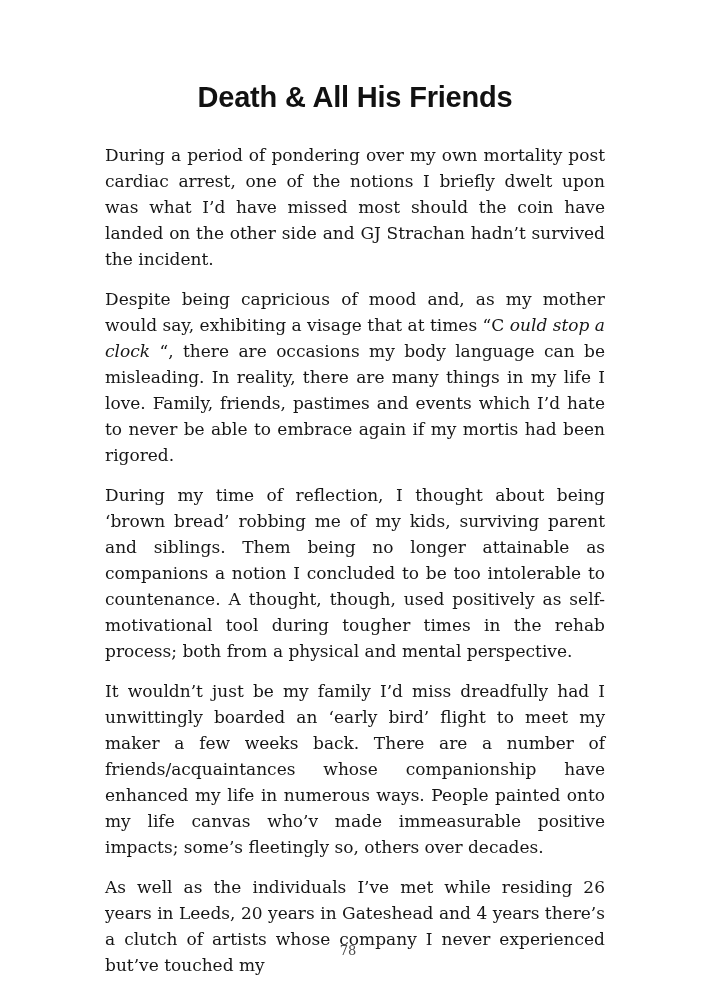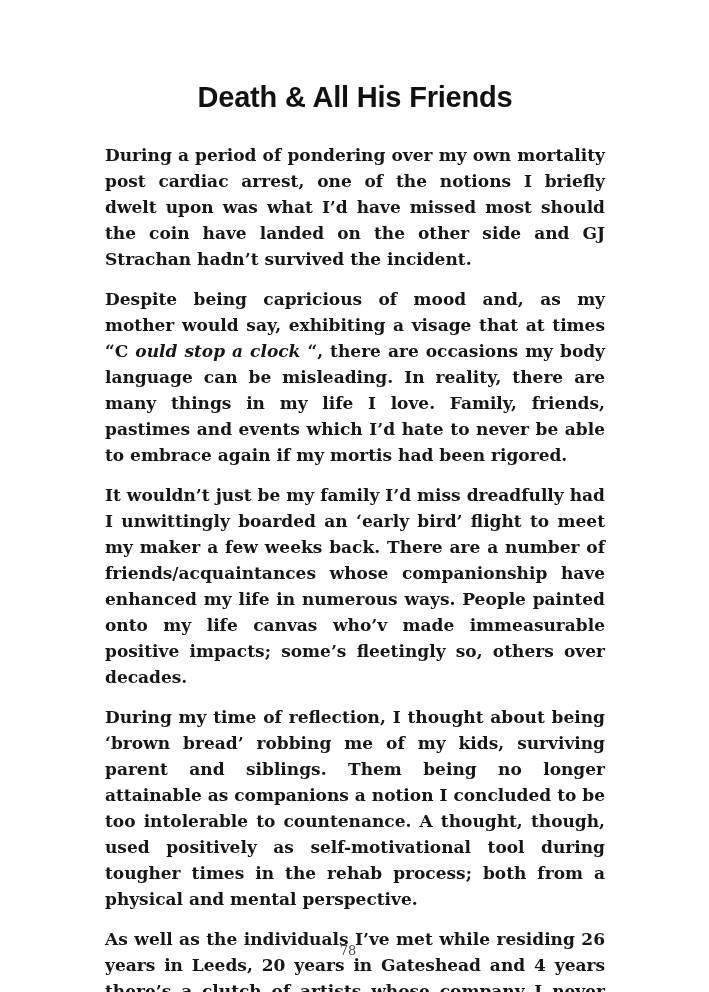--- a/index.html
+++ b/index.html
@@ -33,21 +33,20 @@
     }
     .body-text {
       font-family: "DejaVu Serif", "Liberation Serif", serif;
       font-size: 17px;
       line-height: 26px;
       color: #161616;
       text-align: justify;
     }
     .body-text p {
       margin: 8px 0 14px 0;
-      font-weight: bold;
     }
     .run-italic {
       font-style: italic;
     }
     .page-number {
       position: absolute;
       bottom: 34px;
       left: 0;
       right: 13px;
       text-align: center;
@@ -62,23 +61,23 @@
 <div class="page">
 
   <h1 class="title">Death &amp; All His Friends</h1>
 
   <div class="body-text">
 
     <p><span>During a period of pondering over my own mortality post cardiac arrest, one of the notions I briefly dwelt upon was what I’d have missed most should the coin have landed on the other side and GJ Strachan hadn’t survived the incident.</span></p>
 
     <p><span>Despite being capricious of mood and, as my mother would say, exhibiting a visage that at times “C</span><span class="run-italic"> ould stop a clock </span><span> “, there are occasions my body language can be misleading. In reality, there are many things in my life I love. Family, friends, pastimes and events which I’d hate to never be able to embrace again if my mortis had been rigored.</span></p>
 
+    <p><span>During my time of reflection, I thought about being ‘brown bread’ robbing me of my kids, surviving parent and siblings. Them being no longer attainable as companions a notion I concluded to be too intolerable to countenance. A thought, though, used positively as self-motivational tool during tougher times in the rehab process; both from a physical and mental perspective.</span></p>
+
     <p><span>It wouldn’t just be my family I’d miss dreadfully had I unwittingly boarded an ‘early bird’ flight to meet my maker a few weeks back. There are a number of friends/acquaintances whose companionship have enhanced my life in numerous ways. People painted onto my life canvas who’v made immeasurable positive impacts; some’s fleetingly so, others over decades.</span></p>
-
-    <p><span>During my time of reflection, I thought about being ‘brown bread’ robbing me of my kids, surviving parent and siblings. Them being no longer attainable as companions a notion I concluded to be too intolerable to countenance. A thought, though, used positively as self-motivational tool during tougher times in the rehab process; both from a physical and mental perspective.</span></p>
 
     <p><span>As well as the individuals I’ve met while residing 26 years in Leeds, 20 years in Gateshead and 4 years there’s a clutch of artists whose company I never experienced but’ve touched my</span></p>
 
   </div>
 
   <div class="page-number">78</div>
 
 </div>
 
 </body></html>

